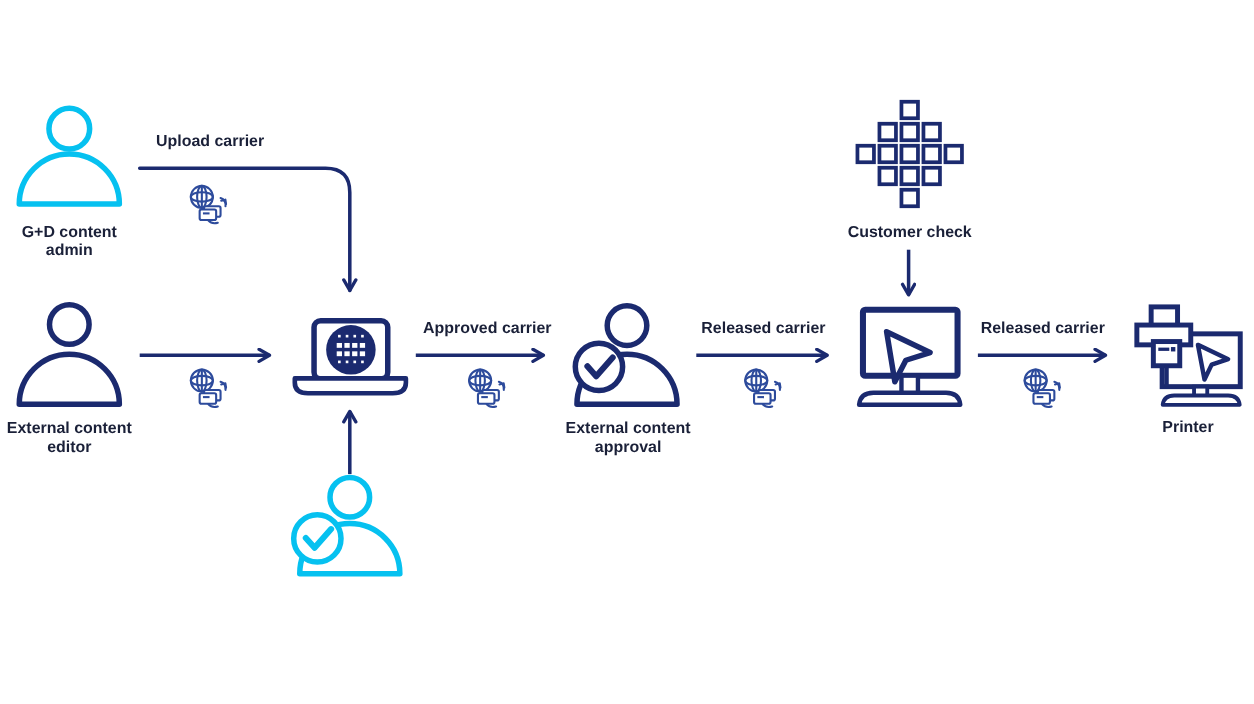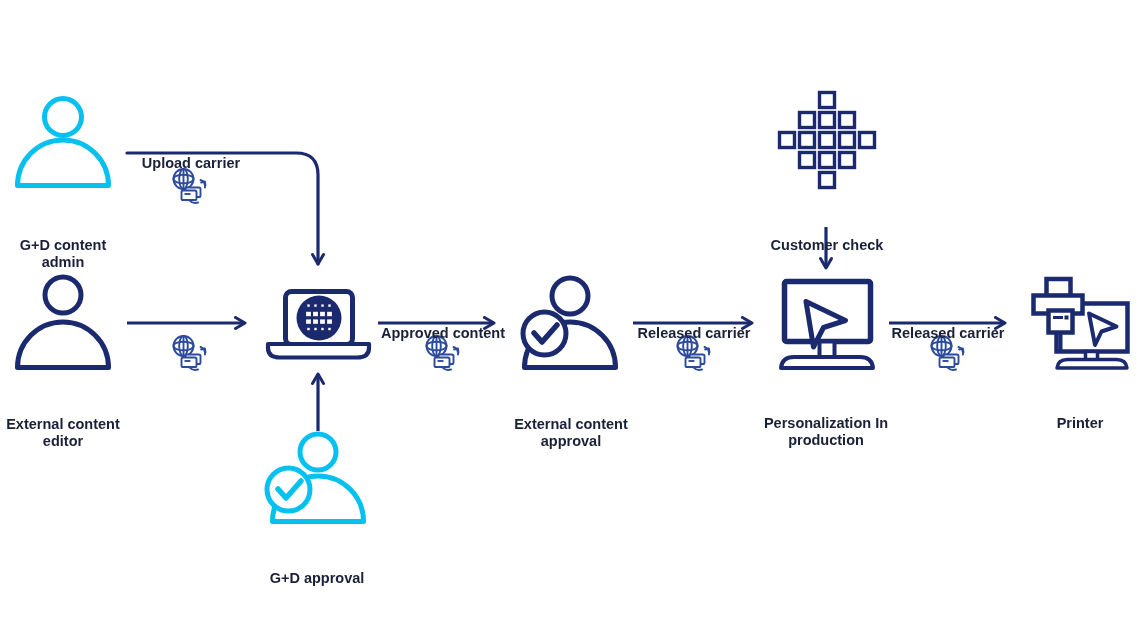--- a/index.html
+++ b/index.html
@@ -1,21 +1,21 @@
 <!DOCTYPE html>
 <html style="--navy: #1B2A6F; --cyan: #06C1F0; --transfer_blue: #2D4B9C; --text: #1A2038; --background: #FFFFFF;"><head>
 <meta charset="utf-8">
 <style>
   html,body{margin:0;padding:0;background:#fff;}
   .canvas{position:relative;width:1140px;height:640px;background:var(--background,#fff);overflow:hidden;
           font-family:"Liberation Sans",sans-serif;}
   .layer{position:absolute;left:0;top:0;}
   .lbl{position:absolute;width:170px;margin-left:-85px;text-align:center;
        font:700 14.5px/17.2px "Liberation Sans",sans-serif;color:var(--text,#1A2038);
-       white-space:pre-line;margin-top:34px;}
+       white-space:pre-line;}
   
   .sN{stroke:var(--navy,#1B2A6F);fill:none;}
   .sC{stroke:var(--cyan,#06C1F0);fill:none;}
   .sB{stroke:var(--transfer_blue,#2D4B9C);fill:none;}
   .fN{fill:var(--navy,#1B2A6F);}
   .fW{fill:#fff;}
   .fWsN{fill:#fff;stroke:var(--navy,#1B2A6F);}
   .fWsC{fill:#fff;stroke:var(--cyan,#06C1F0);}
   .rnd{stroke-linecap:round;stroke-linejoin:round;}
 </style>
@@ -165,23 +165,20 @@
     <g>
         <use href="#xfer" transform="translate(948,353)"></use>
       </g>
   </svg>
 
   <div class="lbl" style="left:63px;top:203px">G+D content
 admin</div>
   <div class="lbl" style="left:191px;top:121px">Upload carrier</div>
   <div class="lbl" style="left:63px;top:382px">External content
 editor</div>
-  <div class="lbl" style="left:443px;top:291px">Approved content</div>
-  <div class="lbl" style="left:317px;top:536px">G+D approval</div>
+  <div class="lbl" style="left:443px;top:291px">Approved carrier</div>
   <div class="lbl" style="left:571px;top:382px">External content
 approval</div>
   <div class="lbl" style="left:694px;top:291px">Released carrier</div>
   <div class="lbl" style="left:827px;top:203px">Customer check</div>
-  <div class="lbl" style="left:826px;top:381px">Personalization In
-production</div>
   <div class="lbl" style="left:948px;top:291px">Released carrier</div>
   <div class="lbl" style="left:1080px;top:381px">Printer</div>
 </div>
 
 </body></html>

